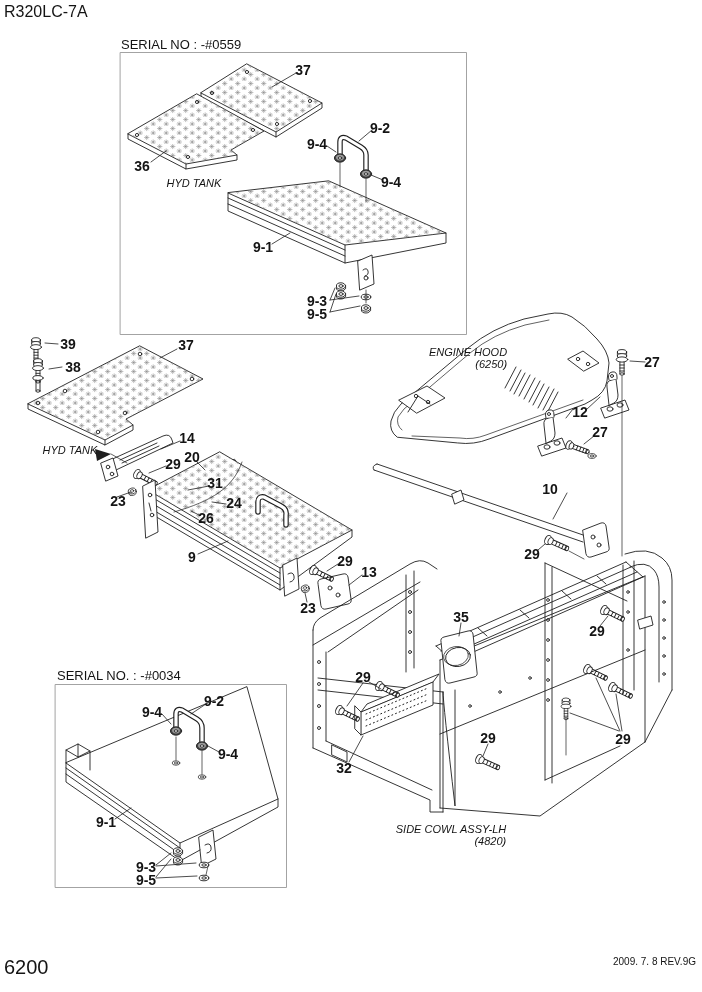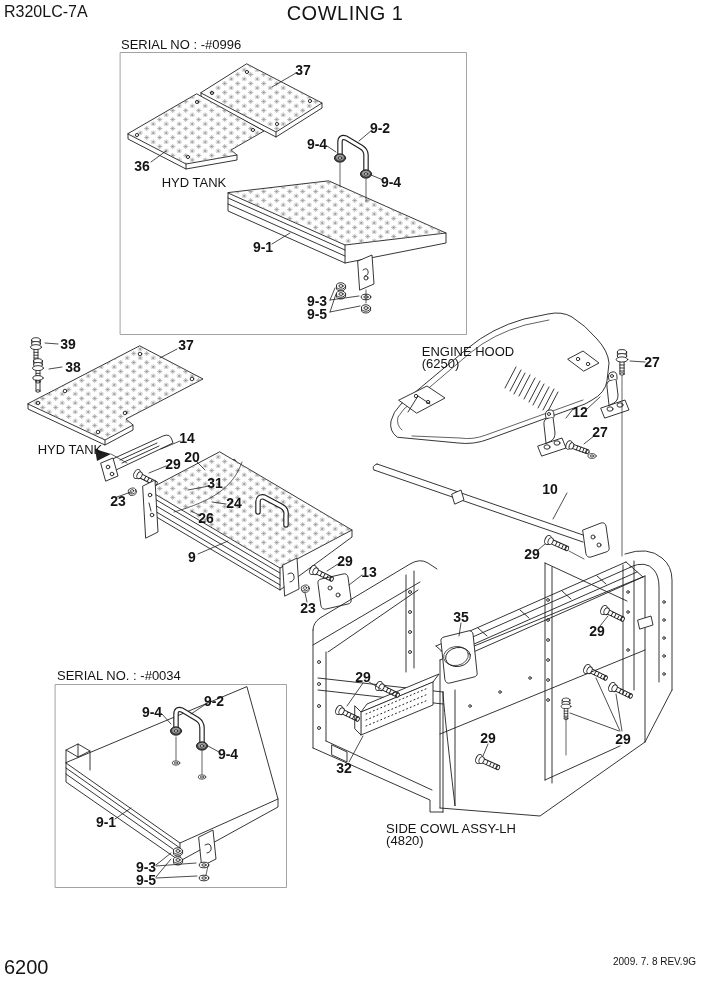--- a/index.html
+++ b/index.html
@@ -4,21 +4,21 @@
 <style>
   html,body{margin:0;padding:0;}
   body{width:702px;height:992px;background:#fff;font-family:"Liberation Sans",sans-serif;color:#141414;position:relative;overflow:hidden;}
   .page{position:absolute;inset:0;}
   .art{position:absolute;left:0;top:0;}
   .lbl{position:absolute;white-space:nowrap;text-align:center;}
   .model{left:4px;top:3px;font-size:16px;}
   .title{left:0;width:690px;top:2px;text-align:center;font-size:20px;letter-spacing:.5px;}
   .serial{font-size:13px;}
   .callout{position:absolute;transform:translate(-50%,-50%);font-size:14px;white-space:nowrap;font-weight:bold;}
-  .small{position:absolute;transform:translate(-50%,-50%);font-size:13px;line-height:12px;text-align:left;white-space:nowrap;}
+  .small{position:absolute;transform:translate(-50%,-50%);font-size:11px;line-height:12px;text-align:right;white-space:nowrap;font-style:italic;}
   .cap2 span{display:block;}
   .footer-left{left:4px;top:956px;font-size:20px;}
   .footer-right{right:6px;top:956px;font-size:10px;}
 </style>
 </head>
 <body>
 
 <div class="page">
 
 <svg class="art" width="702" height="992" viewBox="0 0 702 992" stroke="#1f1f1f" stroke-width="0.9" fill="none" stroke-linecap="round" stroke-linejoin="round">
@@ -306,23 +306,22 @@
     <path d="M567,493 L553,519 M538,550 L545,544"></path>
     <path d="M600,626 L608,616 M363,683 L347,706 M369,682 L381,689 M488,744 L483,756"></path>
     <path d="M619,731 L570,713 M620,731 L596,678 M622,731 L616,694"></path>
     <path d="M461,623 L459,636 M349,762 L363,736"></path>
     <path d="M206,704 L191,714 M162,714 L171,724 M219,752 L208,746 M115,819 L131,808"></path>
     <path d="M156,865 L171,853 M156,866 L196,863 M156,877 L171,859 M156,878 L197,876"></path>
   </g>
 </svg>
 
 <span class="lbl model">R320LC-7A</span>
-<span class="lbl title">COWLING 1</span>
-
-<span class="lbl serial" style="left:121px;top:37px">SERIAL NO : -#0996</span>
+
+<span class="lbl serial" style="left:121px;top:37px">SERIAL NO : -#0559</span>
 <span class="lbl serial" style="left:57px;top:668px">SERIAL NO. : -#0034</span>
 
 <span class="small" style="left:194px;top:183px">HYD TANK</span>
 <span class="small" style="left:70px;top:450px">HYD TANK</span>
 
 <div class="small cap2" style="left:468px;top:358px">
   <span>ENGINE HOOD</span>
   <span>(6250)</span>
 </div>
 <div class="small cap2" style="left:451px;top:835px">

